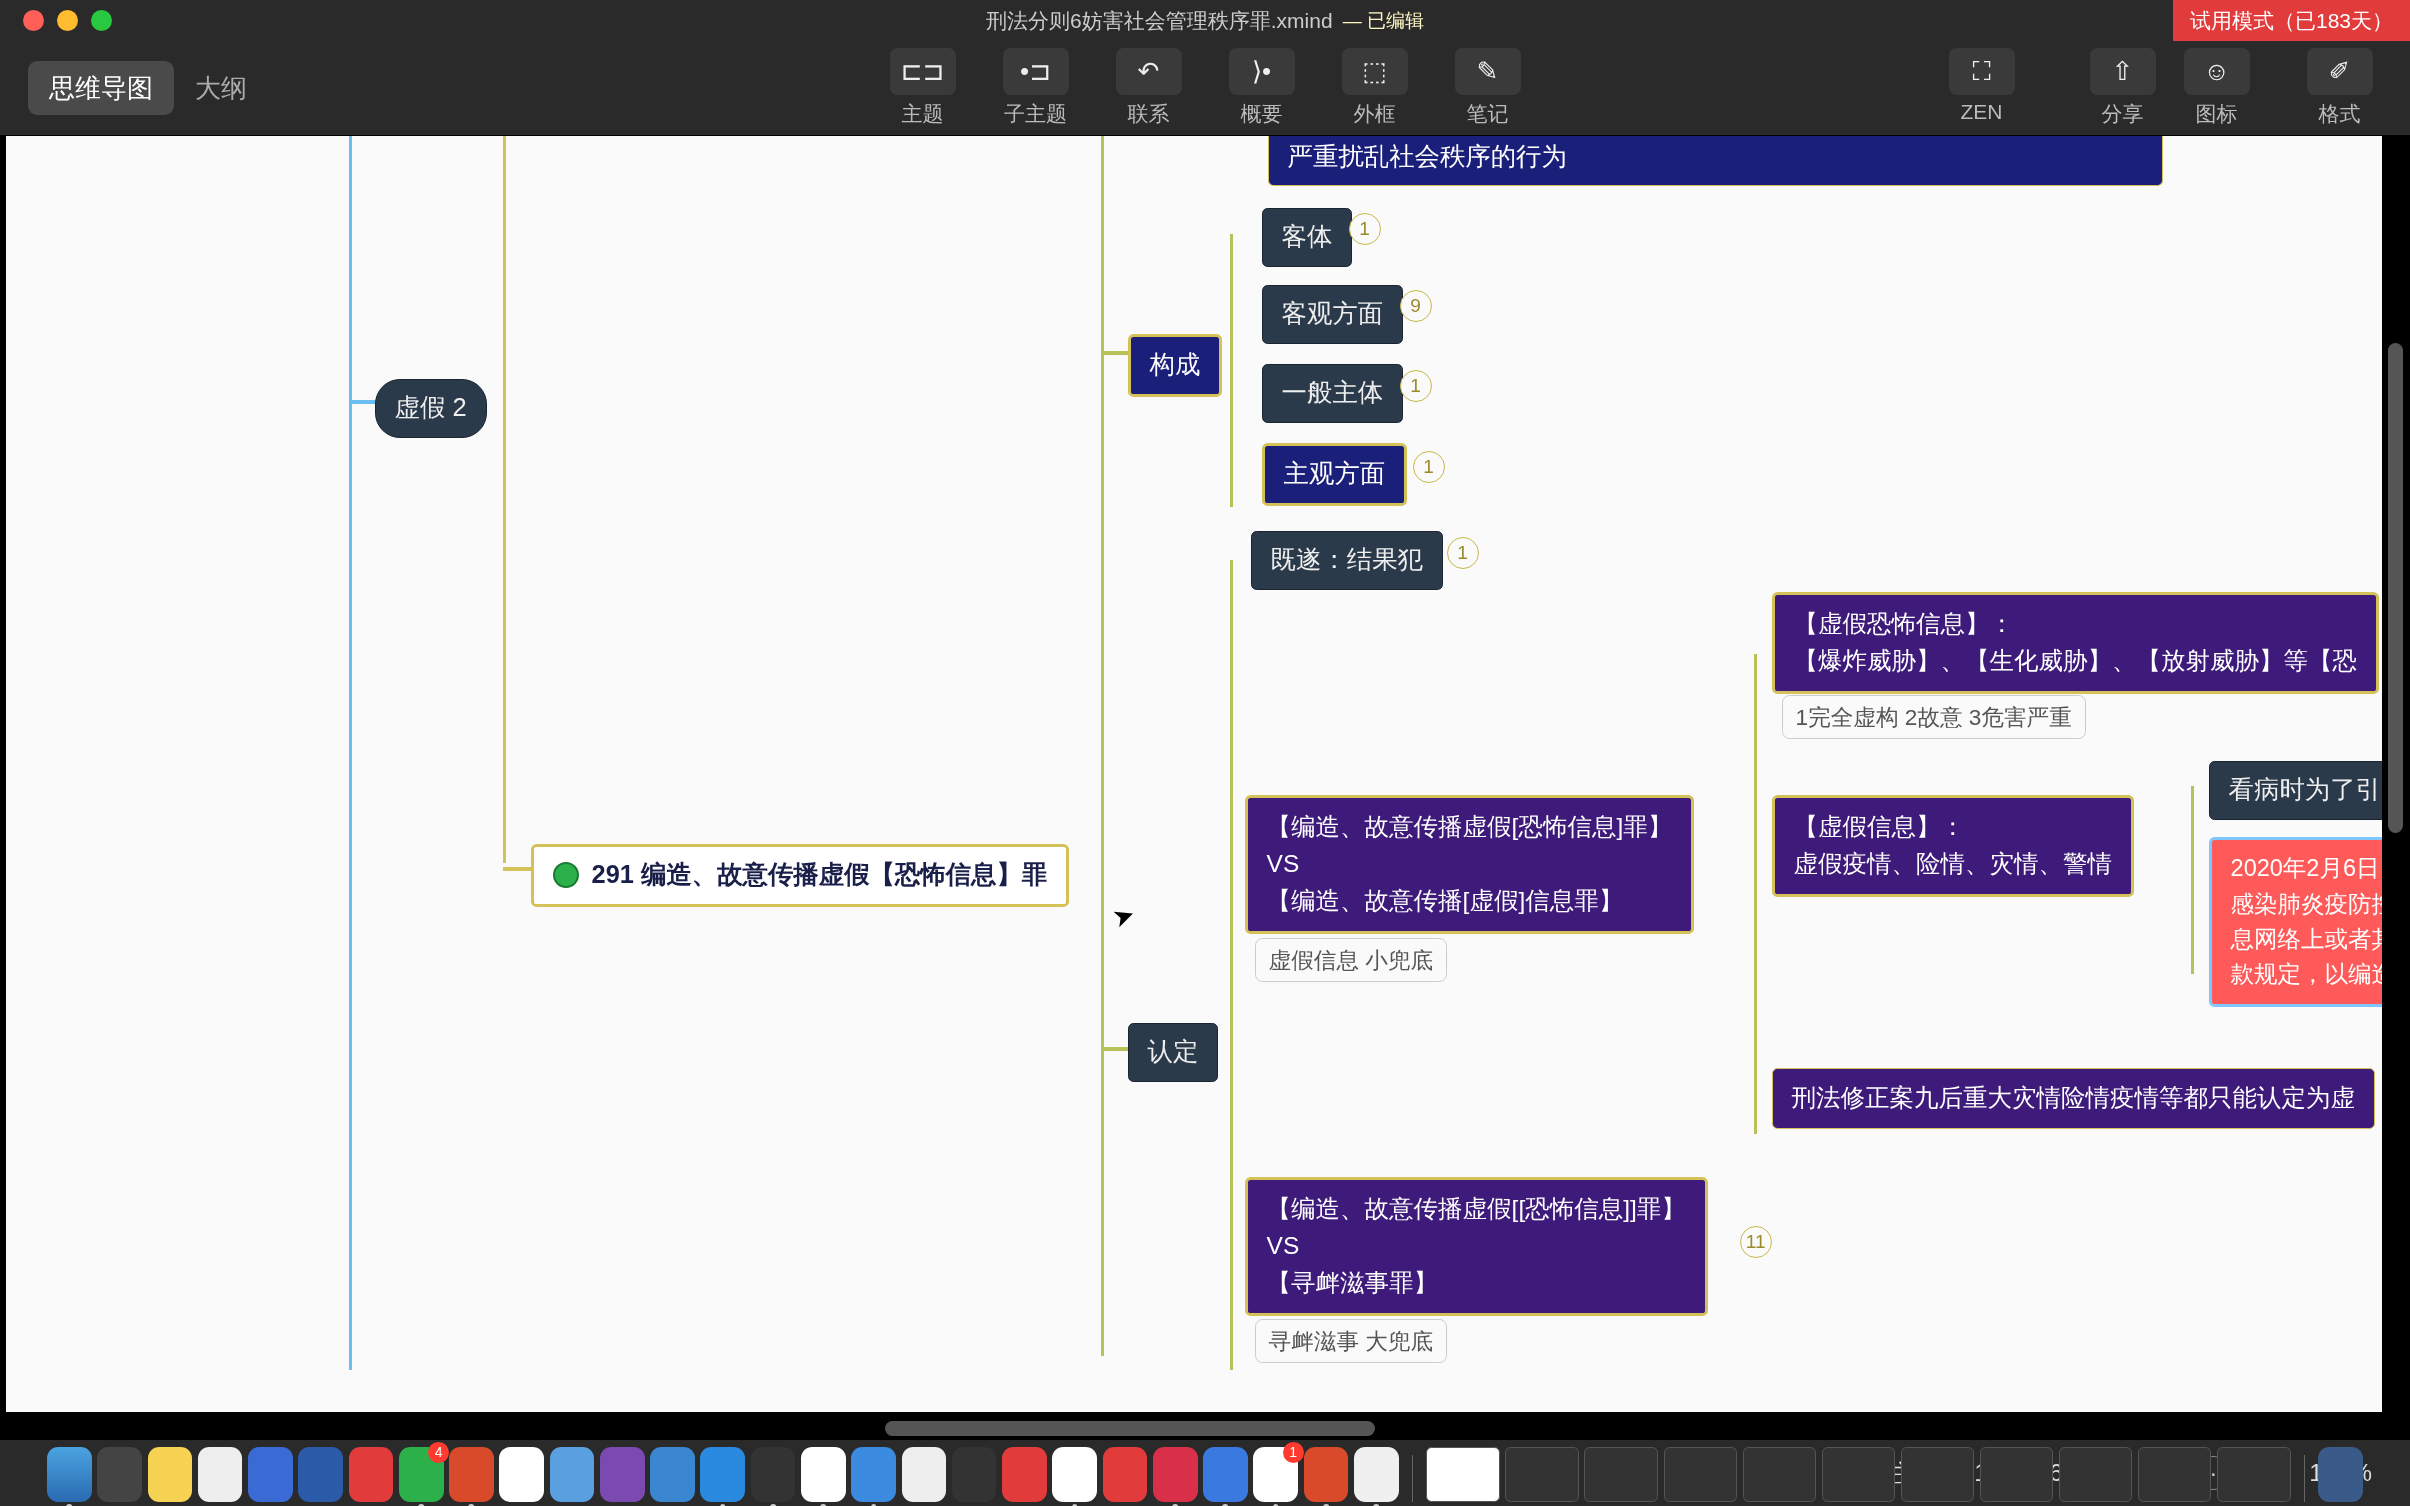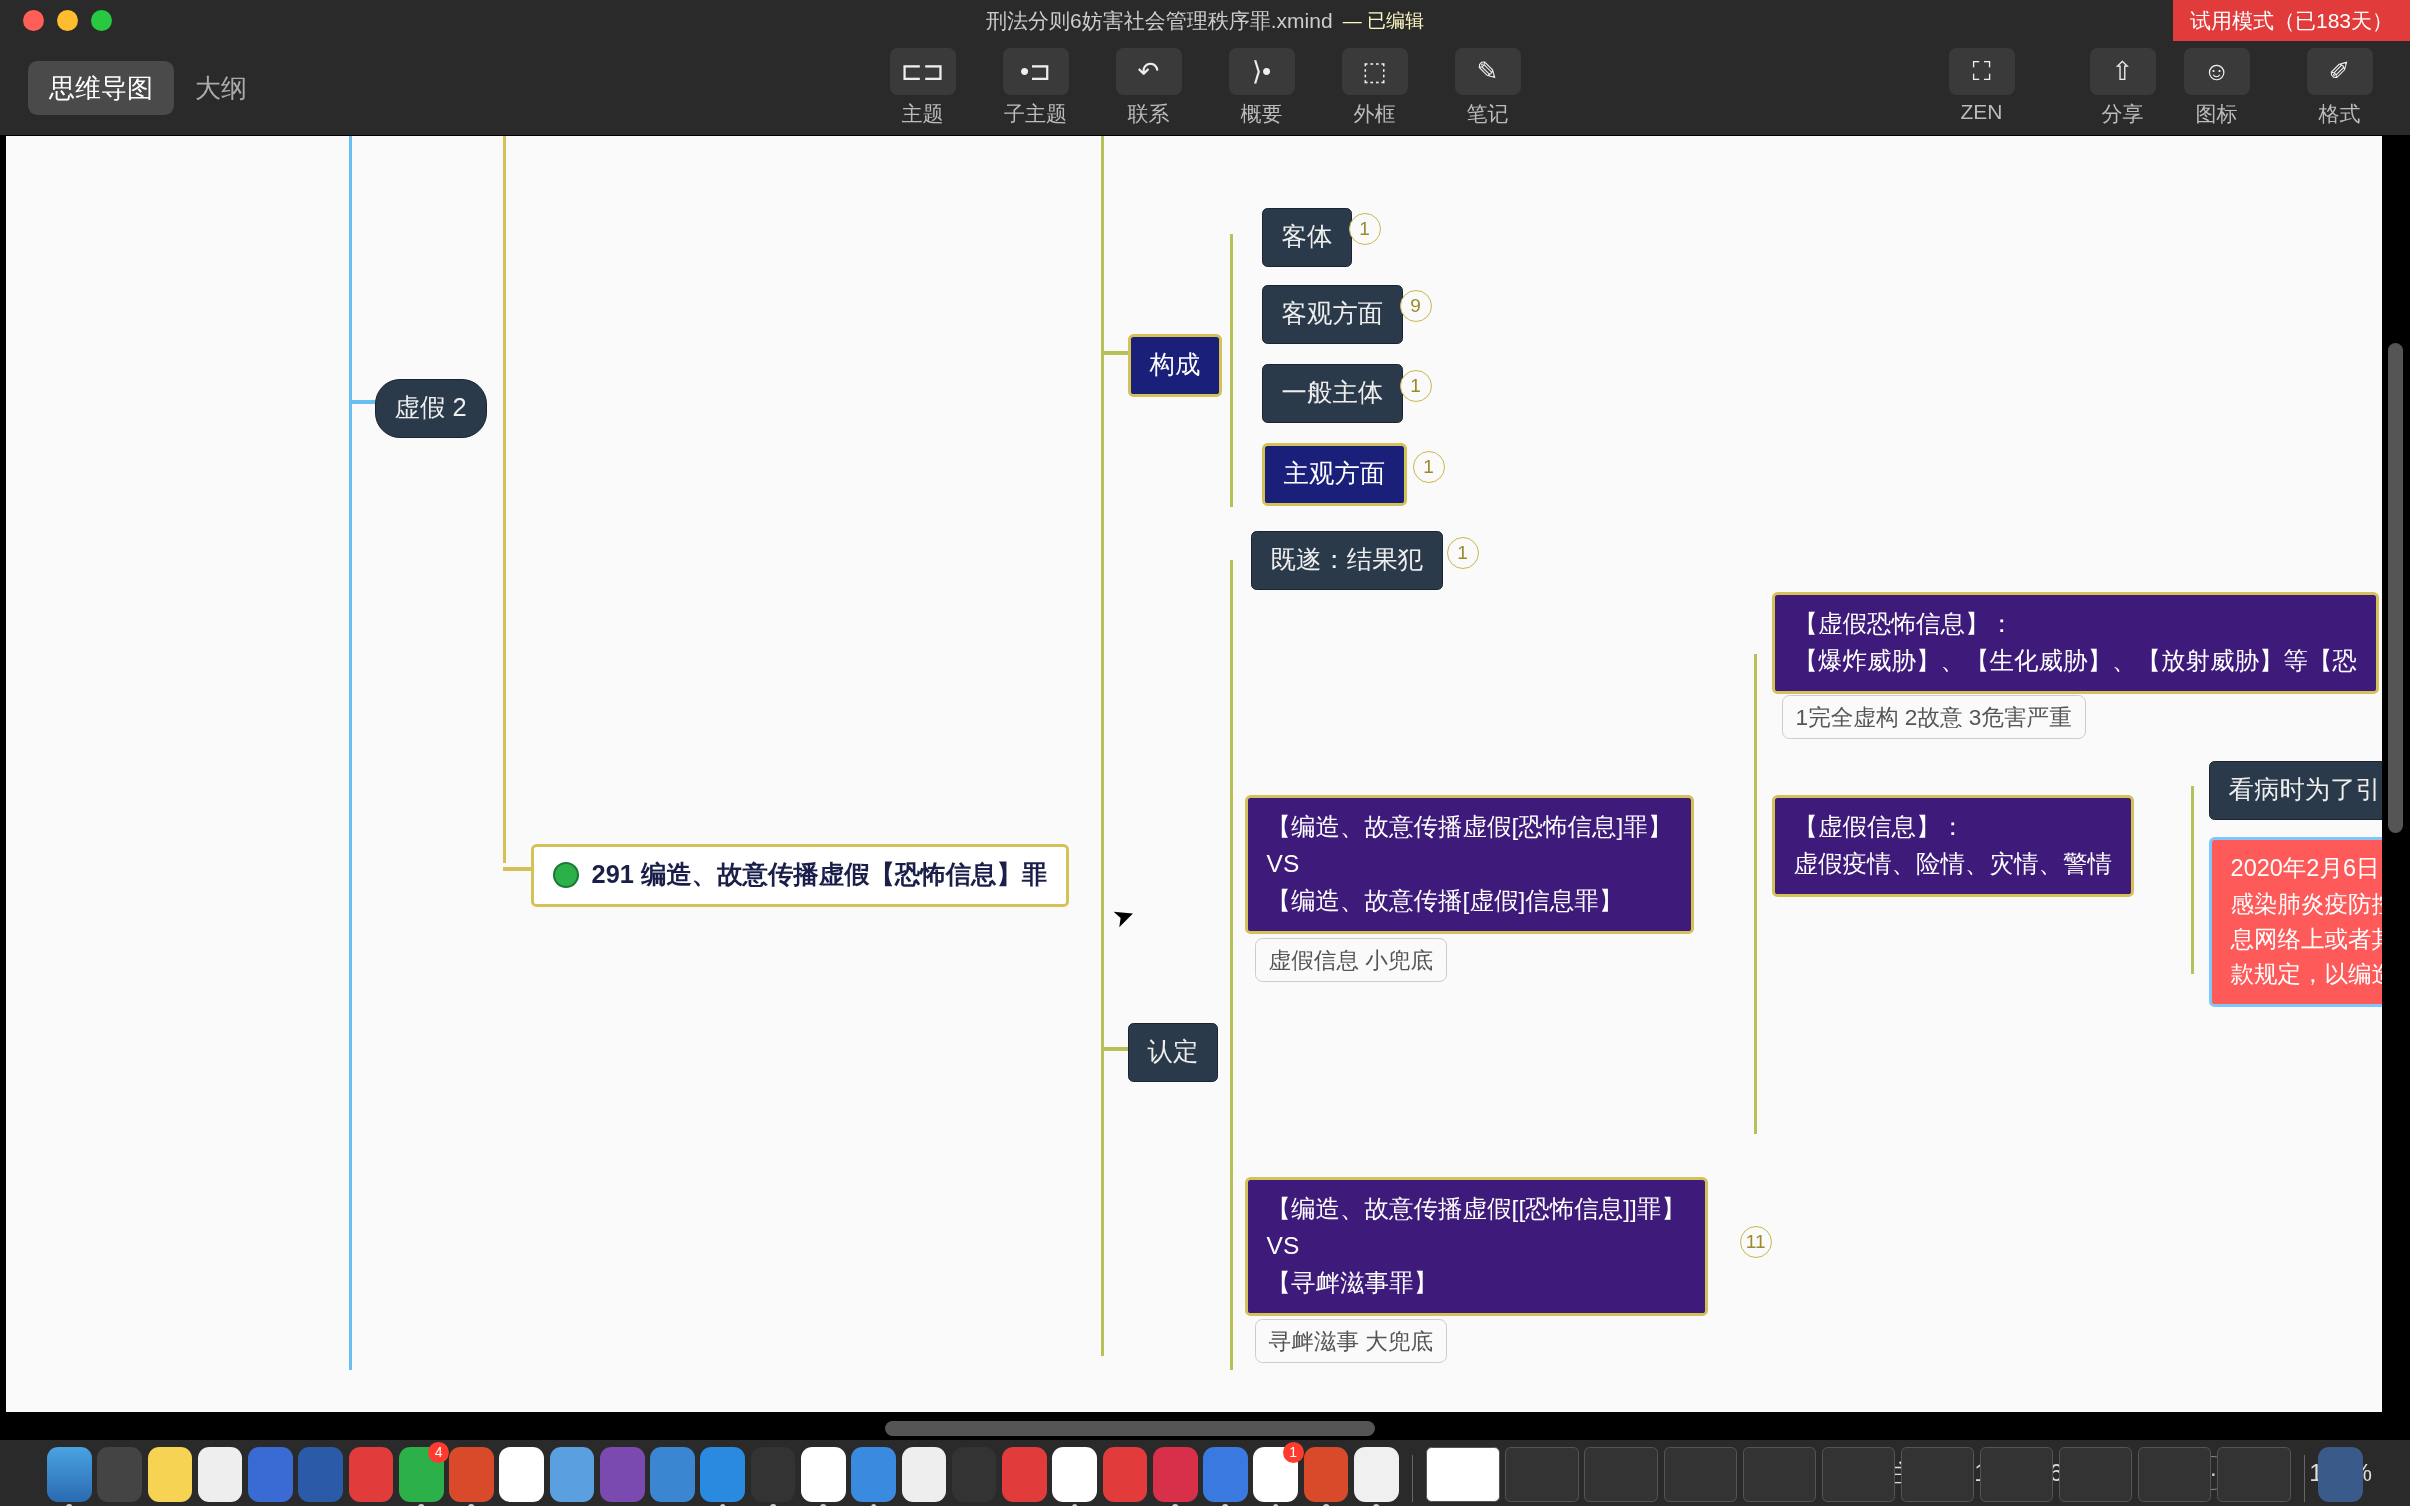--- a/index.html
+++ b/index.html
@@ -135,20 +135,21 @@
     <div class="vline" style="left:1224px; top:98px; height:273px; background:#b8c157;"></div>
     <div class="vline" style="left:1224px; top:424px; height:810px; background:#b8c157;"></div>
     <div class="vline" style="left:1748px; top:518px; height:480px; background:#b8c157;"></div>
     <div class="vline" style="left:2185px; top:650px; height:188px; background:#b8c157;"></div>
 
     <div class="hline" style="left:343px; top:264px; width:28px; background:#6bbef0;"></div>
     <div class="hline" style="left:497px; top:731px; width:28px; background:#d4c157;"></div>
     <div class="hline" style="left:1095px; top:215px; width:28px; background:#b8c157;"></div>
     <div class="hline" style="left:1095px; top:911px; width:28px; background:#b8c157;"></div>
 
+    <div class="node navy2" style="left:1262px; top:0; width:895px; padding-top:3.8px; border-top:none; border-top-left-radius:0; border-top-right-radius:0;">严重扰乱社会秩序的行为</div>
 
     <div class="node dark" style="left:369px; top:243px;border-radius:25px;">虚假 2</div>
 
     <div class="node navy" style="left:1122px; top:190px;margin-top:8px;">构成</div>
 
     <div class="node dark" style="left:1256px; top:72px;">客体</div>
     <div class="count-badge" style="left:1343px; top:77px;">1</div>
 
     <div class="node dark" style="left:1256px; top:149px;">客观方面</div>
     <div class="count-badge" style="left:1394px; top:154px;">9</div>
@@ -181,20 +182,21 @@
     <div class="node purple" style="left:1766px; top:659px; font-size:24.5px;">【虚假信息】：
 虚假疫情、险情、灾情、警情</div>
 
     <div class="node dark" style="left:2203px; top:625px;">看病时为了引起</div>
 
     <div class="node redbox" style="left:2203px; top:701px; font-size:23.5px;">2020年2月6日
 感染肺炎疫防控
 息网络上或者其
 款规定，以编造</div>
 
+    <div class="node purple2" style="left:1766px; top:932px; font-size:24.5px;">刑法修正案九后重大灾情险情疫情等都只能认定为虚</div>
 
     <div class="node purple" style="left:1239px; top:1041px; font-size:24.5px;">【编造、故意传播虚假[[恐怖信息]]罪】
 VS
 【寻衅滋事罪】</div>
     <div class="count-badge" style="left:1734px; top:1090px;">11</div>
     <div class="tag" style="left:1249px; top:1183px;">寻衅滋事 大兜底</div>
 
     <div class="cursor" style="left:1107px; top:765px;">➤</div>
   </div>
   <div class="hscroll"></div>

